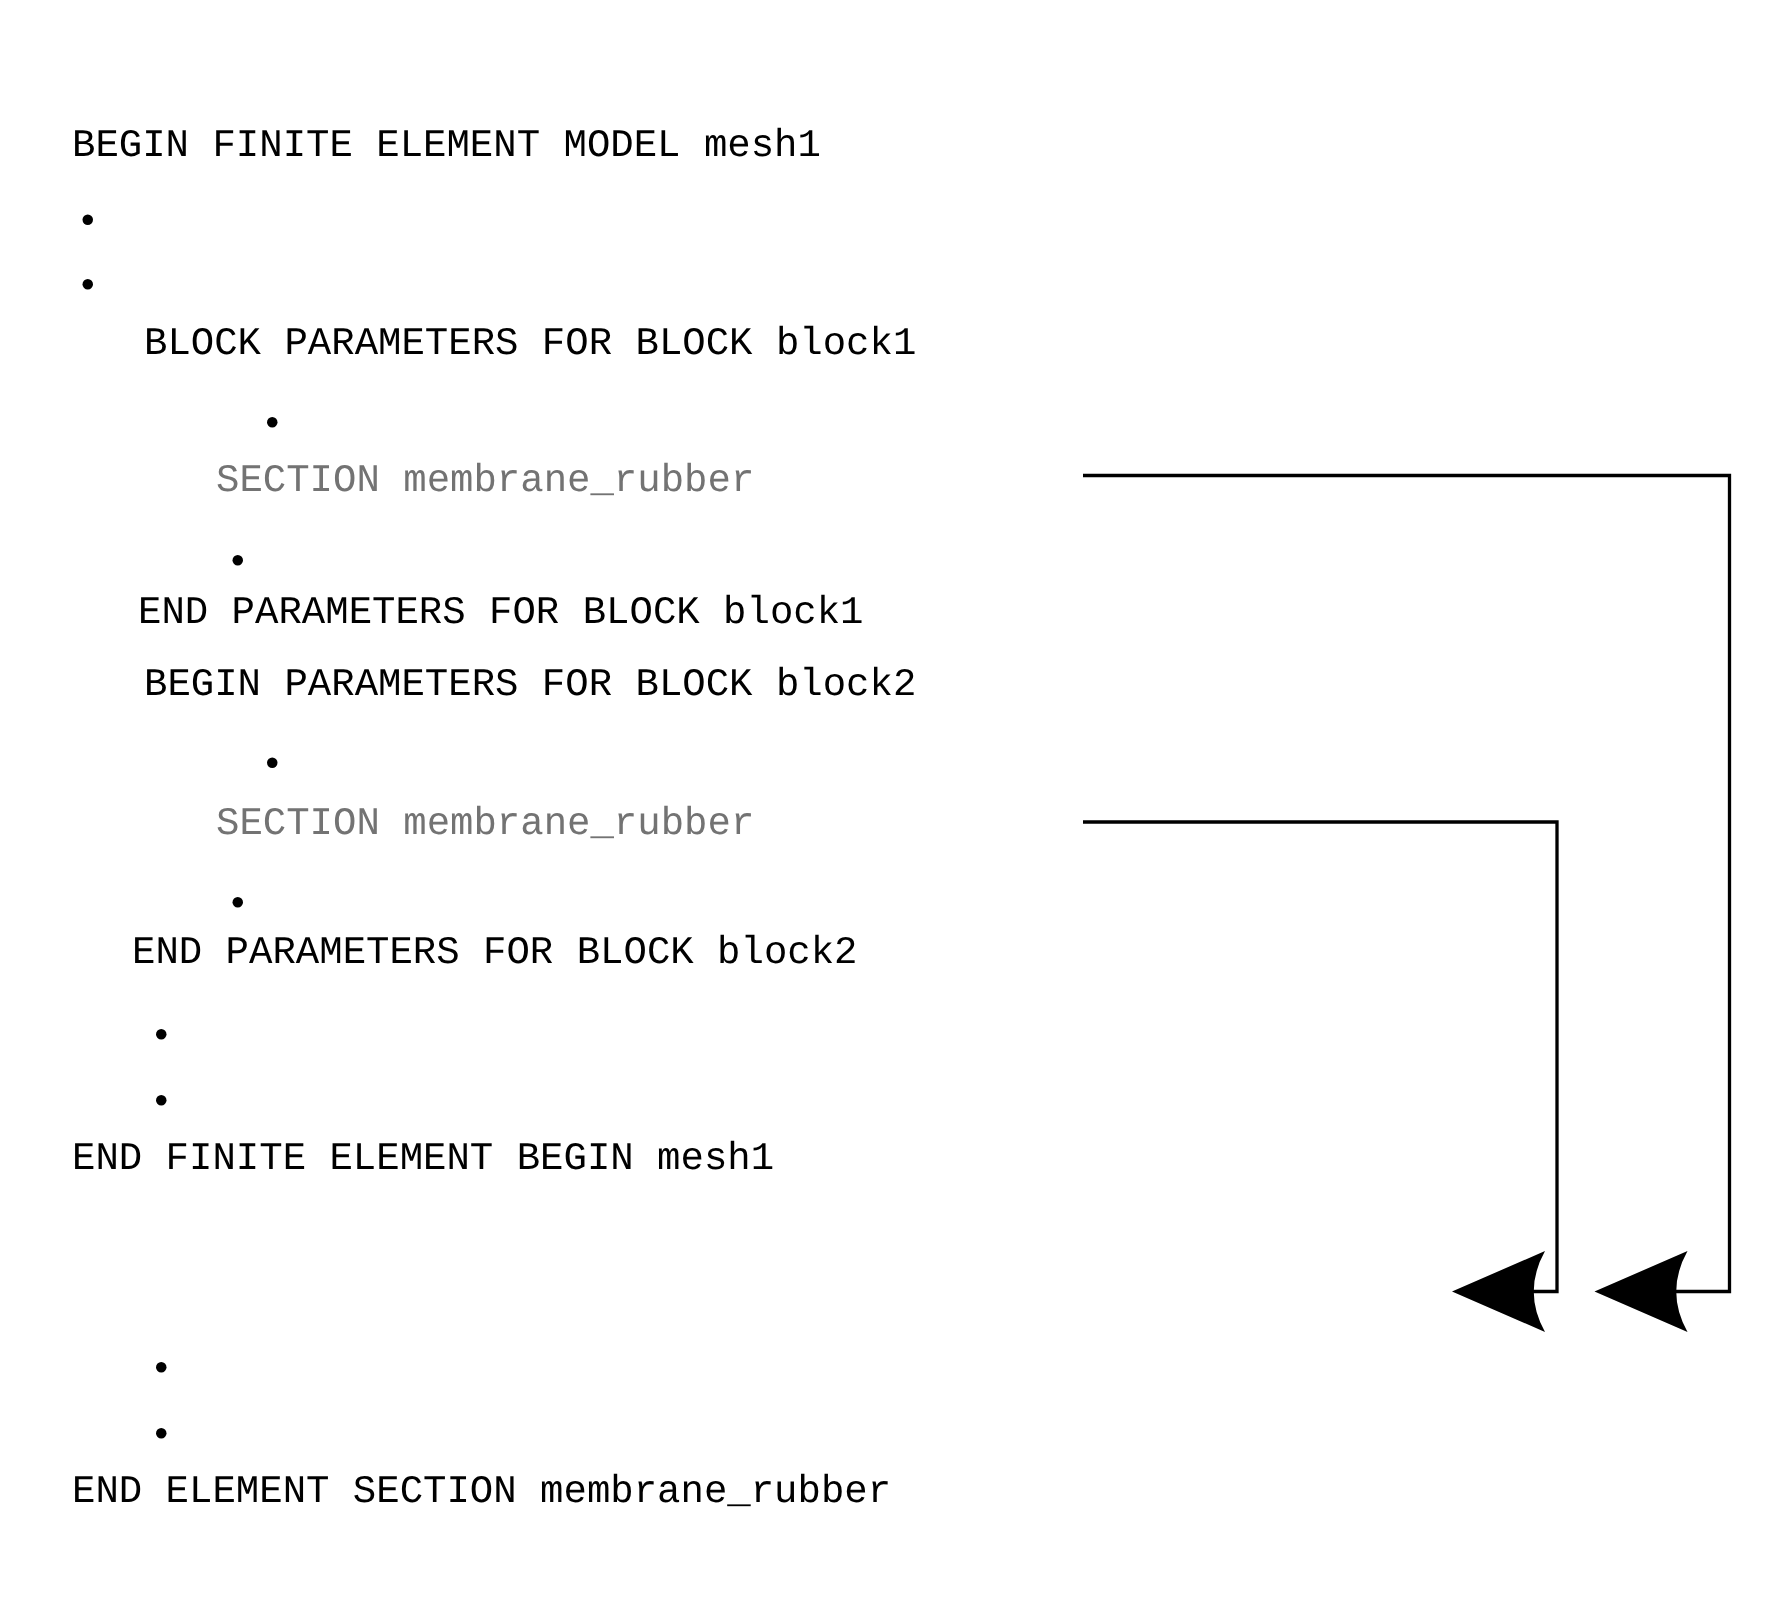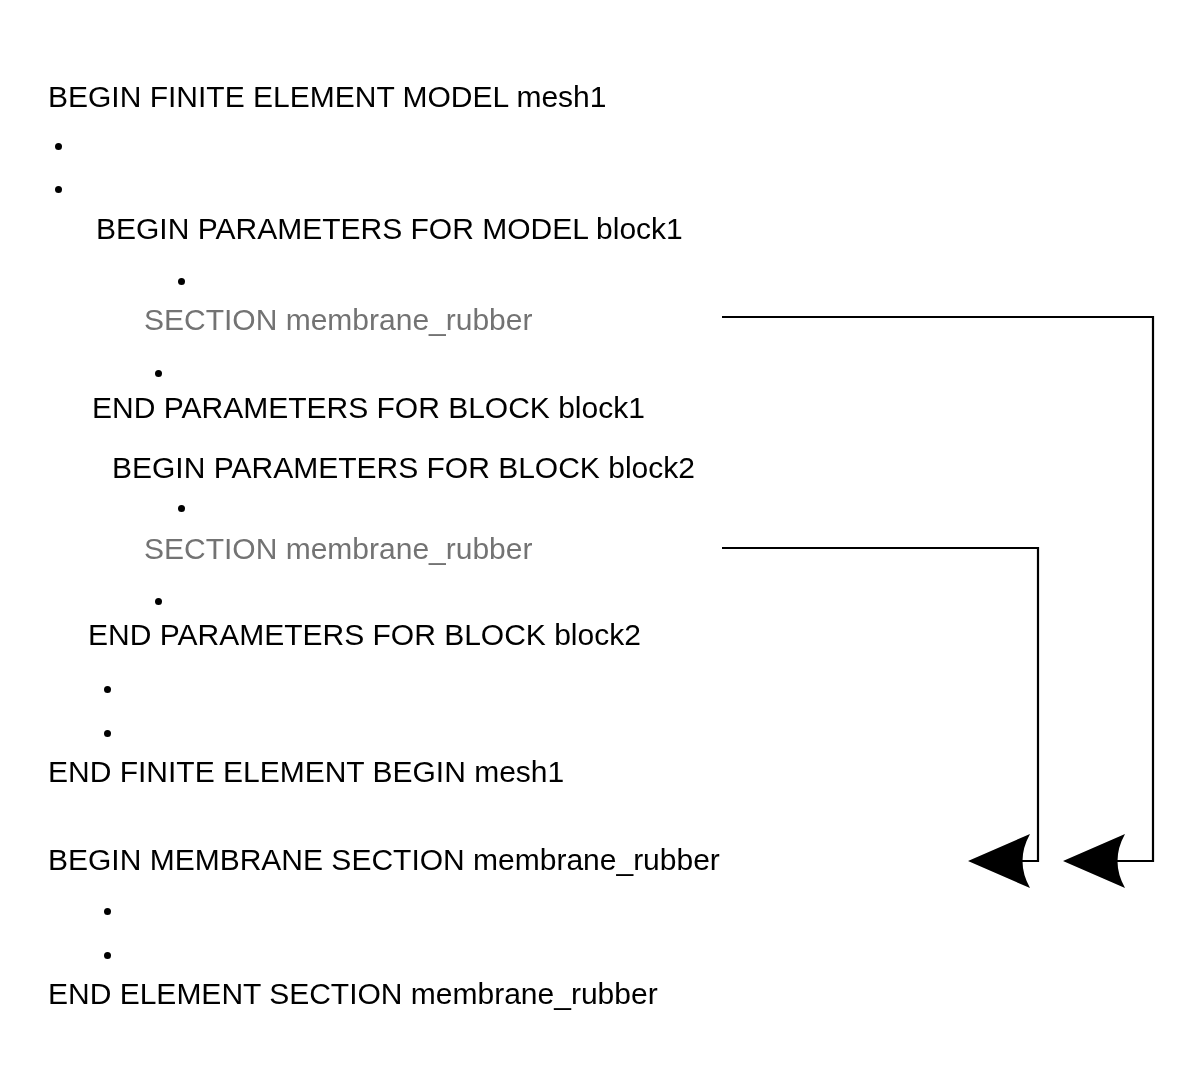--- a/index.html
+++ b/index.html
@@ -11,22 +11,22 @@
     position: relative;
     width: 1192px;
     height: 1072px;
     background: #ffffff;
     overflow: hidden;
     font-family: "DejaVu Sans Mono", "Liberation Mono", monospace;
   }
   .code-line {
     position: absolute;
     white-space: pre;
-    font-family: Liberation Sans, sans-serif;
-    font-size: 30px;
+    font-family: Liberation Mono, monospace;
+    font-size: 26px;
     line-height: 30px;
     letter-spacing: 0px;
     color: #000000;
   }
   .code-line.red {
     color: #737373;
   }
   .bullet {
     position: absolute;
     width: 7px;
@@ -46,46 +46,45 @@
 </head>
 <body>
 
 <div id="canvas">
 
   <div class="code-line" style="left:48px; top:82px;">BEGIN FINITE ELEMENT MODEL mesh1</div>
 
   <div class="bullet" style="left:55px; top:143px;"></div>
   <div class="bullet" style="left:55px; top:186px;"></div>
 
-  <div class="code-line" style="left:96px; top:214px;">BEGIN PARAMETERS FOR MODEL block1</div>
+  <div class="code-line" style="left:96px; top:214px;">BLOCK PARAMETERS FOR BLOCK block1</div>
 
   <div class="bullet" style="left:178px; top:278px;"></div>
 
   <div class="code-line red" style="left:144px; top:305px;">SECTION membrane_rubber</div>
 
   <div class="bullet" style="left:155px; top:370px;"></div>
 
   <div class="code-line" style="left:92px; top:393px;">END PARAMETERS FOR BLOCK block1</div>
 
-  <div class="code-line" style="left:112px; top:441px;margin-top:12px;">BEGIN PARAMETERS FOR BLOCK block2</div>
+  <div class="code-line" style="left:96px; top:441px;">BEGIN PARAMETERS FOR BLOCK block2</div>
 
   <div class="bullet" style="left:178px; top:505px;"></div>
 
   <div class="code-line red" style="left:144px; top:534px;">SECTION membrane_rubber</div>
 
   <div class="bullet" style="left:155px; top:598px;"></div>
 
   <div class="code-line" style="left:88px; top:620px;">END PARAMETERS FOR BLOCK block2</div>
 
   <div class="bullet" style="left:104px; top:686px;"></div>
   <div class="bullet" style="left:104px; top:730px;"></div>
 
   <div class="code-line" style="left:48px; top:757px;">END FINITE ELEMENT BEGIN mesh1</div>
 
-  <div class="code-line" style="left:48px; top:845px;">BEGIN MEMBRANE SECTION membrane_rubber</div>
 
   <div class="bullet" style="left:104px; top:908px;"></div>
   <div class="bullet" style="left:104px; top:952px;"></div>
 
   <div class="code-line" style="left:48px; top:979px;">END ELEMENT SECTION membrane_rubber</div>
 
   <svg id="connectors" viewBox="0 0 1192 1072" width="1192" height="1072">
 
     <g>
       <path d="M 722 317 L 1153 317 L 1153 861 L 1113 861" fill="none" stroke="#000000" stroke-width="2.2"></path>

